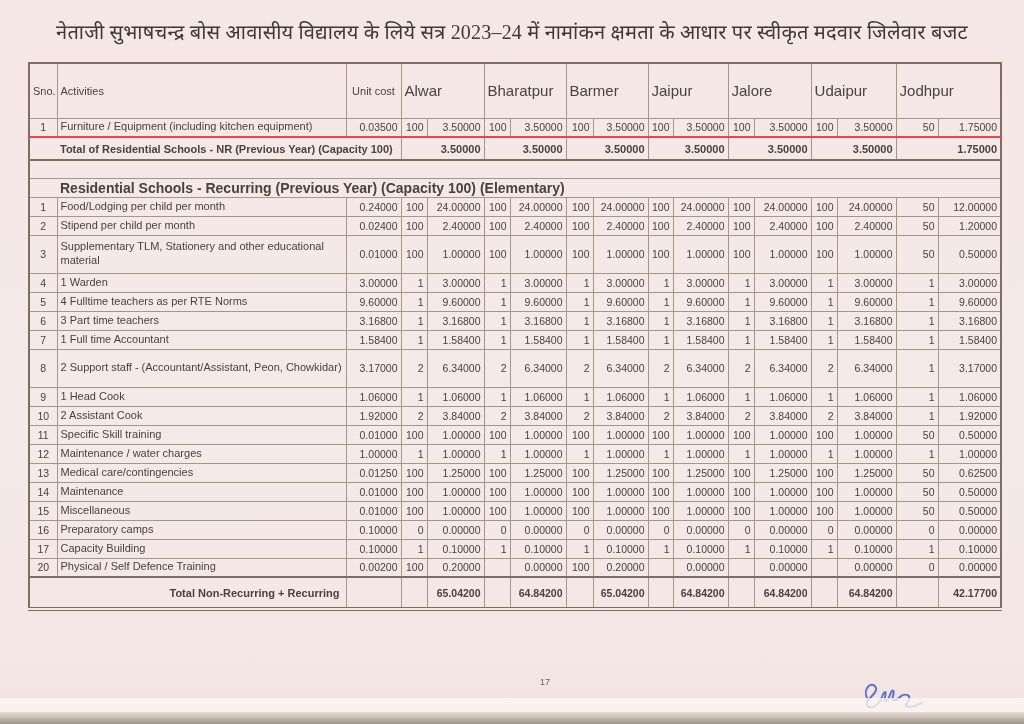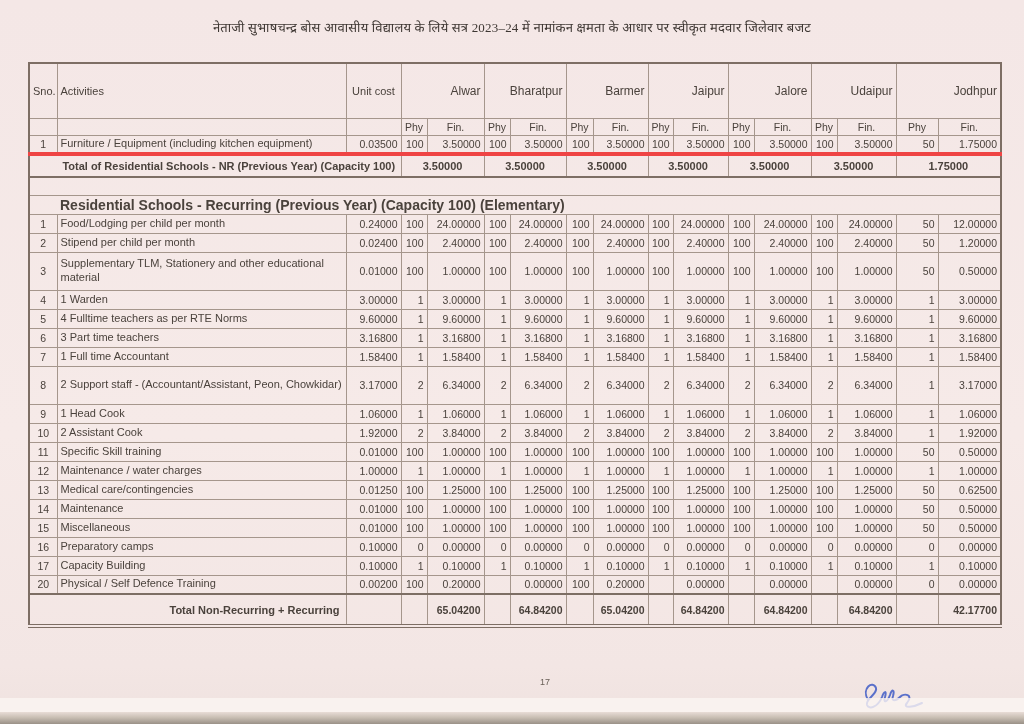--- a/index.html
+++ b/index.html
@@ -4,47 +4,47 @@
 <style>
   html,body{margin:0;padding:0;}
   body{
     width:1024px;height:724px;position:relative;overflow:hidden;
     background:linear-gradient(180deg,#f4e7e6 0%,#f6eae8 60%,#f3e6e4 92%,#efe2df 100%);
     font-family:"Liberation Sans", sans-serif;
     color:#4a423c;
   }
   .title{
     position:absolute;top:18px;left:0;width:100%;
-    text-align:center;font-size:13px;color:#3e3733;letter-spacing:.2px;
+    text-align:center;font-size:20px;color:#3e3733;letter-spacing:.2px;
     font-family:"Liberation Serif", serif;
   }
   table.budget{
     position:absolute;left:28px;top:62px;width:972px;
     border-collapse:collapse;table-layout:fixed;
     font-size:10.5px;color:#4a423c;
     border:2px solid #7d6e64;
   }
   .budget td,.budget th{
     border:1px solid #a5968c;
     padding:0 3px;overflow:hidden;white-space:nowrap;
     vertical-align:middle;background:transparent;
   }
   .budget th{font-weight:normal;text-align:left;}
   tr.hd1{height:55px;}
   tr.hd2{height:17px;}
   tr.hd2 th{text-align:center;font-size:10.5px;}
-  th.district{text-align:right;font-size:12px;}
+  th.district{text-align:left;font-size:15px;}
   th.corner{font-size:11px;}
   td.sno{text-align:center;}
   td.act{font-size:11px;white-space:normal;line-height:1.25;}
   td.num{text-align:right;}
   tr.row{height:19px;}
   tr.dbl{height:38px;}
   tr.nrtotal{height:23px;}
-  tr.nrtotal td{border-top:4px solid #ef4444;border-bottom:2px solid #7d6e64;font-weight:bold;text-align:center;}
+  tr.nrtotal td{border-top:2px solid #ef4444;border-bottom:2px solid #7d6e64;font-weight:bold;}
   tr.nrtotal td.num{font-size:11px;}
   td.mergedlabel{font-size:11px;padding-left:30px;}
   tr.spacer{height:18px;}
   tr.spacer td{border-left:none;border-right:none;}
   tr.section{height:19px;}
   td.section{font-weight:bold;font-size:14px;padding-left:30px;}
   tr.total{height:21px;}
   tr.total td,tr.grand td{font-weight:bold;border-top:2px solid #7d6e64;}
   tr.grand{height:32px;}
   tr.grand td{border-bottom:4px double #7d6e64;}
@@ -94,40 +94,20 @@
       <th class="corner" style="text-align:center;white-space:normal">Unit cost</th>
 
     <th class="district" colspan="2">Alwar</th>
         <th class="district" colspan="2">Bharatpur</th>
         <th class="district" colspan="2">Barmer</th>
         <th class="district" colspan="2">Jaipur</th>
         <th class="district" colspan="2">Jalore</th>
         <th class="district" colspan="2">Udaipur</th>
         <th class="district" colspan="2">Jodhpur</th>
       </tr>
-    <tr class="hd2" id="hrow2">
-      <th></th>
-      <th></th>
-      <th></th>
-
-    <th>Phy</th>
-        <th>Fin.</th>
-        <th>Phy</th>
-        <th>Fin.</th>
-        <th>Phy</th>
-        <th>Fin.</th>
-        <th>Phy</th>
-        <th>Fin.</th>
-        <th>Phy</th>
-        <th>Fin.</th>
-        <th>Phy</th>
-        <th>Fin.</th>
-        <th>Phy</th>
-        <th>Fin.</th>
-      </tr>
   </thead>
   <tbody id="tbody">
 
   <tr class="row">
         <td class="sno">1</td>
         <td class="act">Furniture / Equipment (including kitchen equipment)</td>
         <td class="num">0.03500</td>
         <td class="num">100</td>
         <td class="num">3.50000</td>
         <td class="num">100</td>

